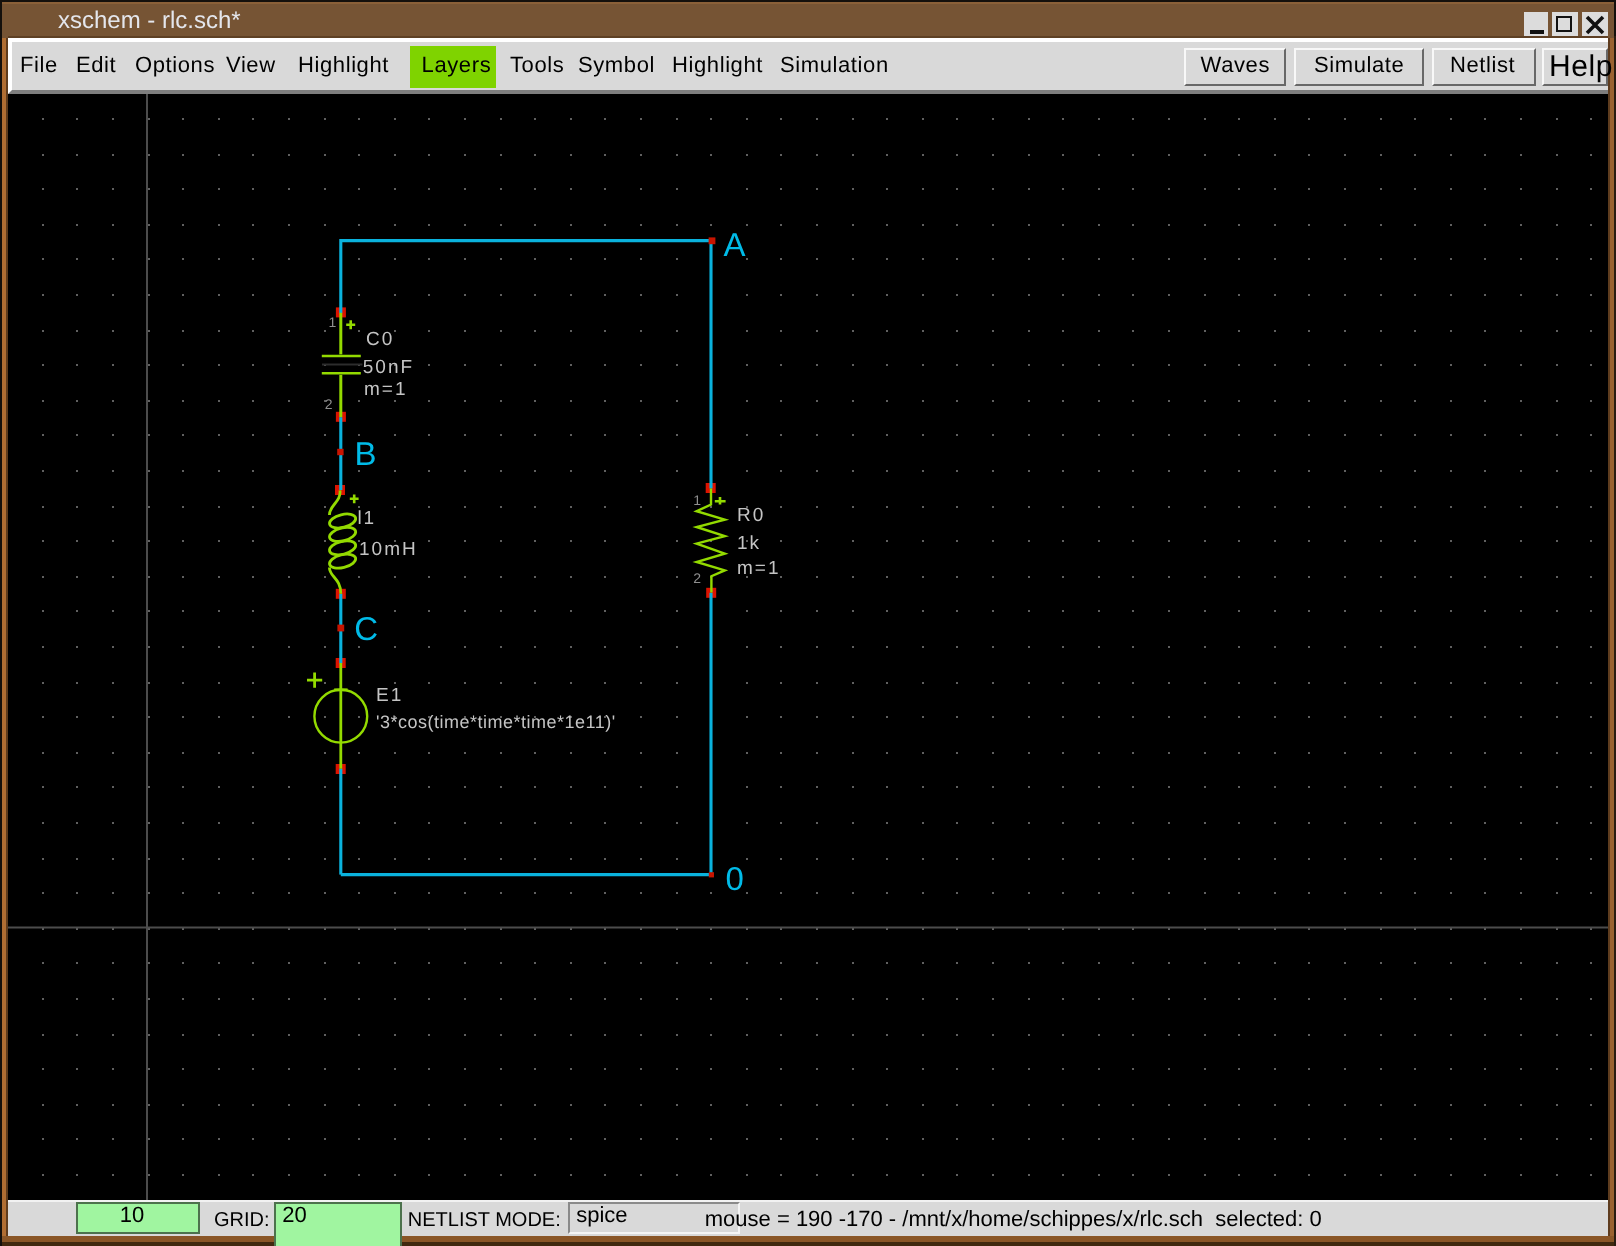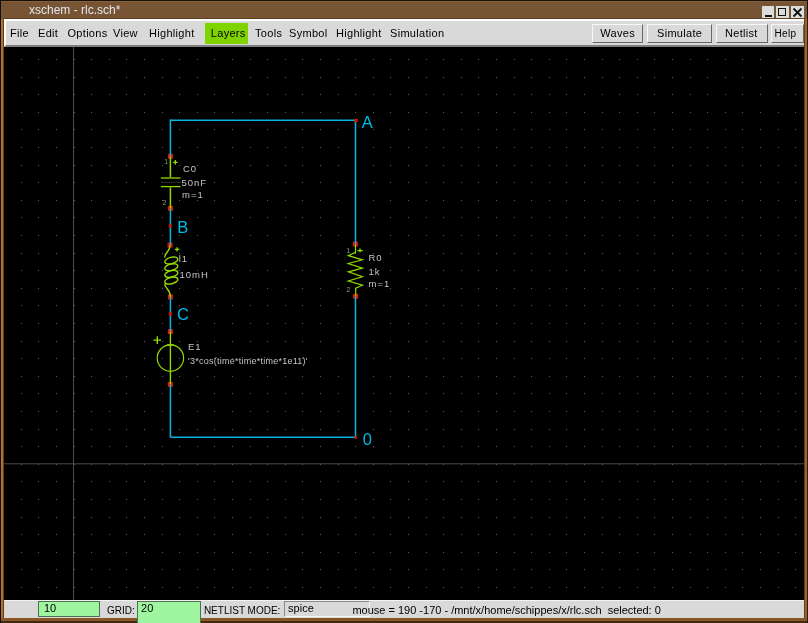--- a/index.html
+++ b/index.html
@@ -55,21 +55,21 @@
   <div class="abs" style="left:204.8px;top:22.7px;width:43.4px;height:21.2px;background:#7fd300;z-index:-0;"></div>
   <div class="abs" style="left:210.8px;top:26px;font-size:11px;letter-spacing:0.3px;line-height:14px;color:#000;">Layers</div>
 
   <div class="abs btn" style="left:591.5px;top:23.5px;width:51.5px;height:19.5px;"></div>
   <div class="abs" style="left:600.3px;top:27px;font-size:11px;letter-spacing:0.3px;line-height:13px;">Waves</div>
   <div class="abs btn" style="left:646.5px;top:23.5px;width:65.5px;height:19.5px;"></div>
   <div class="abs" style="left:657px;top:27px;font-size:11px;letter-spacing:0.3px;line-height:13px;">Simulate</div>
   <div class="abs btn" style="left:715.5px;top:23.5px;width:52px;height:19.5px;"></div>
   <div class="abs" style="left:725px;top:27px;font-size:11px;letter-spacing:0.3px;line-height:13px;">Netlist</div>
   <div class="abs btn" style="left:771px;top:23.5px;width:32.5px;height:19.5px;"></div>
-  <div class="abs" style="left:774.5px;top:27px;font-size:10px;letter-spacing:0.3px;line-height:13px;">Help</div>
+  <div class="abs" style="left:774.5px;top:27px;font-size:15px;letter-spacing:0.3px;line-height:13px;">Help</div>
   <style>.btn{background:#d9d9d9;border-top:1.5px solid #f8f8f8;border-left:1.5px solid #f8f8f8;border-right:1.5px solid #686868;border-bottom:1.5px solid #686868;}</style>
 
   <svg class="abs" style="left:4px;top:47px;" width="800" height="553" viewBox="0 0 800 553">
     <rect x="0" y="0" width="800" height="553" fill="#000"></rect>
     <path d="M17 12.5h1M34 12.5h1M52 12.5h1M70 12.5h1M87 12.5h1M105 12.5h1M122 12.5h1M140 12.5h1M158 12.5h1M175 12.5h1M193 12.5h1M210 12.5h1M228 12.5h1M246 12.5h1M263 12.5h1M281 12.5h1M298 12.5h1M316 12.5h1M334 12.5h1M351 12.5h1M369 12.5h1M386 12.5h1M404 12.5h1M422 12.5h1M439 12.5h1M457 12.5h1M474 12.5h1M492 12.5h1M510 12.5h1M527 12.5h1M545 12.5h1M562 12.5h1M580 12.5h1M598 12.5h1M615 12.5h1M633 12.5h1M650 12.5h1M668 12.5h1M686 12.5h1M703 12.5h1M721 12.5h1M738 12.5h1M756 12.5h1M774 12.5h1M791 12.5h1M17 30.5h1M34 30.5h1M52 30.5h1M70 30.5h1M87 30.5h1M105 30.5h1M122 30.5h1M140 30.5h1M158 30.5h1M175 30.5h1M193 30.5h1M210 30.5h1M228 30.5h1M246 30.5h1M263 30.5h1M281 30.5h1M298 30.5h1M316 30.5h1M334 30.5h1M351 30.5h1M369 30.5h1M386 30.5h1M404 30.5h1M422 30.5h1M439 30.5h1M457 30.5h1M474 30.5h1M492 30.5h1M510 30.5h1M527 30.5h1M545 30.5h1M562 30.5h1M580 30.5h1M598 30.5h1M615 30.5h1M633 30.5h1M650 30.5h1M668 30.5h1M686 30.5h1M703 30.5h1M721 30.5h1M738 30.5h1M756 30.5h1M774 30.5h1M791 30.5h1M17 47.5h1M34 47.5h1M52 47.5h1M70 47.5h1M87 47.5h1M105 47.5h1M122 47.5h1M140 47.5h1M158 47.5h1M175 47.5h1M193 47.5h1M210 47.5h1M228 47.5h1M246 47.5h1M263 47.5h1M281 47.5h1M298 47.5h1M316 47.5h1M334 47.5h1M351 47.5h1M369 47.5h1M386 47.5h1M404 47.5h1M422 47.5h1M439 47.5h1M457 47.5h1M474 47.5h1M492 47.5h1M510 47.5h1M527 47.5h1M545 47.5h1M562 47.5h1M580 47.5h1M598 47.5h1M615 47.5h1M633 47.5h1M650 47.5h1M668 47.5h1M686 47.5h1M703 47.5h1M721 47.5h1M738 47.5h1M756 47.5h1M774 47.5h1M791 47.5h1M17 65.5h1M34 65.5h1M52 65.5h1M70 65.5h1M87 65.5h1M105 65.5h1M122 65.5h1M140 65.5h1M158 65.5h1M175 65.5h1M193 65.5h1M210 65.5h1M228 65.5h1M246 65.5h1M263 65.5h1M281 65.5h1M298 65.5h1M316 65.5h1M334 65.5h1M351 65.5h1M369 65.5h1M386 65.5h1M404 65.5h1M422 65.5h1M439 65.5h1M457 65.5h1M474 65.5h1M492 65.5h1M510 65.5h1M527 65.5h1M545 65.5h1M562 65.5h1M580 65.5h1M598 65.5h1M615 65.5h1M633 65.5h1M650 65.5h1M668 65.5h1M686 65.5h1M703 65.5h1M721 65.5h1M738 65.5h1M756 65.5h1M774 65.5h1M791 65.5h1M17 82.5h1M34 82.5h1M52 82.5h1M70 82.5h1M87 82.5h1M105 82.5h1M122 82.5h1M140 82.5h1M158 82.5h1M175 82.5h1M193 82.5h1M210 82.5h1M228 82.5h1M246 82.5h1M263 82.5h1M281 82.5h1M298 82.5h1M316 82.5h1M334 82.5h1M351 82.5h1M369 82.5h1M386 82.5h1M404 82.5h1M422 82.5h1M439 82.5h1M457 82.5h1M474 82.5h1M492 82.5h1M510 82.5h1M527 82.5h1M545 82.5h1M562 82.5h1M580 82.5h1M598 82.5h1M615 82.5h1M633 82.5h1M650 82.5h1M668 82.5h1M686 82.5h1M703 82.5h1M721 82.5h1M738 82.5h1M756 82.5h1M774 82.5h1M791 82.5h1M17 100.5h1M34 100.5h1M52 100.5h1M70 100.5h1M87 100.5h1M105 100.5h1M122 100.5h1M140 100.5h1M158 100.5h1M175 100.5h1M193 100.5h1M210 100.5h1M228 100.5h1M246 100.5h1M263 100.5h1M281 100.5h1M298 100.5h1M316 100.5h1M334 100.5h1M351 100.5h1M369 100.5h1M386 100.5h1M404 100.5h1M422 100.5h1M439 100.5h1M457 100.5h1M474 100.5h1M492 100.5h1M510 100.5h1M527 100.5h1M545 100.5h1M562 100.5h1M580 100.5h1M598 100.5h1M615 100.5h1M633 100.5h1M650 100.5h1M668 100.5h1M686 100.5h1M703 100.5h1M721 100.5h1M738 100.5h1M756 100.5h1M774 100.5h1M791 100.5h1M17 118.5h1M34 118.5h1M52 118.5h1M70 118.5h1M87 118.5h1M105 118.5h1M122 118.5h1M140 118.5h1M158 118.5h1M175 118.5h1M193 118.5h1M210 118.5h1M228 118.5h1M246 118.5h1M263 118.5h1M281 118.5h1M298 118.5h1M316 118.5h1M334 118.5h1M351 118.5h1M369 118.5h1M386 118.5h1M404 118.5h1M422 118.5h1M439 118.5h1M457 118.5h1M474 118.5h1M492 118.5h1M510 118.5h1M527 118.5h1M545 118.5h1M562 118.5h1M580 118.5h1M598 118.5h1M615 118.5h1M633 118.5h1M650 118.5h1M668 118.5h1M686 118.5h1M703 118.5h1M721 118.5h1M738 118.5h1M756 118.5h1M774 118.5h1M791 118.5h1M17 135.5h1M34 135.5h1M52 135.5h1M70 135.5h1M87 135.5h1M105 135.5h1M122 135.5h1M140 135.5h1M158 135.5h1M175 135.5h1M193 135.5h1M210 135.5h1M228 135.5h1M246 135.5h1M263 135.5h1M281 135.5h1M298 135.5h1M316 135.5h1M334 135.5h1M351 135.5h1M369 135.5h1M386 135.5h1M404 135.5h1M422 135.5h1M439 135.5h1M457 135.5h1M474 135.5h1M492 135.5h1M510 135.5h1M527 135.5h1M545 135.5h1M562 135.5h1M580 135.5h1M598 135.5h1M615 135.5h1M633 135.5h1M650 135.5h1M668 135.5h1M686 135.5h1M703 135.5h1M721 135.5h1M738 135.5h1M756 135.5h1M774 135.5h1M791 135.5h1M17 153.5h1M34 153.5h1M52 153.5h1M70 153.5h1M87 153.5h1M105 153.5h1M122 153.5h1M140 153.5h1M158 153.5h1M175 153.5h1M193 153.5h1M210 153.5h1M228 153.5h1M246 153.5h1M263 153.5h1M281 153.5h1M298 153.5h1M316 153.5h1M334 153.5h1M351 153.5h1M369 153.5h1M386 153.5h1M404 153.5h1M422 153.5h1M439 153.5h1M457 153.5h1M474 153.5h1M492 153.5h1M510 153.5h1M527 153.5h1M545 153.5h1M562 153.5h1M580 153.5h1M598 153.5h1M615 153.5h1M633 153.5h1M650 153.5h1M668 153.5h1M686 153.5h1M703 153.5h1M721 153.5h1M738 153.5h1M756 153.5h1M774 153.5h1M791 153.5h1M17 170.5h1M34 170.5h1M52 170.5h1M70 170.5h1M87 170.5h1M105 170.5h1M122 170.5h1M140 170.5h1M158 170.5h1M175 170.5h1M193 170.5h1M210 170.5h1M228 170.5h1M246 170.5h1M263 170.5h1M281 170.5h1M298 170.5h1M316 170.5h1M334 170.5h1M351 170.5h1M369 170.5h1M386 170.5h1M404 170.5h1M422 170.5h1M439 170.5h1M457 170.5h1M474 170.5h1M492 170.5h1M510 170.5h1M527 170.5h1M545 170.5h1M562 170.5h1M580 170.5h1M598 170.5h1M615 170.5h1M633 170.5h1M650 170.5h1M668 170.5h1M686 170.5h1M703 170.5h1M721 170.5h1M738 170.5h1M756 170.5h1M774 170.5h1M791 170.5h1M17 188.5h1M34 188.5h1M52 188.5h1M70 188.5h1M87 188.5h1M105 188.5h1M122 188.5h1M140 188.5h1M158 188.5h1M175 188.5h1M193 188.5h1M210 188.5h1M228 188.5h1M246 188.5h1M263 188.5h1M281 188.5h1M298 188.5h1M316 188.5h1M334 188.5h1M351 188.5h1M369 188.5h1M386 188.5h1M404 188.5h1M422 188.5h1M439 188.5h1M457 188.5h1M474 188.5h1M492 188.5h1M510 188.5h1M527 188.5h1M545 188.5h1M562 188.5h1M580 188.5h1M598 188.5h1M615 188.5h1M633 188.5h1M650 188.5h1M668 188.5h1M686 188.5h1M703 188.5h1M721 188.5h1M738 188.5h1M756 188.5h1M774 188.5h1M791 188.5h1M17 206.5h1M34 206.5h1M52 206.5h1M70 206.5h1M87 206.5h1M105 206.5h1M122 206.5h1M140 206.5h1M158 206.5h1M175 206.5h1M193 206.5h1M210 206.5h1M228 206.5h1M246 206.5h1M263 206.5h1M281 206.5h1M298 206.5h1M316 206.5h1M334 206.5h1M351 206.5h1M369 206.5h1M386 206.5h1M404 206.5h1M422 206.5h1M439 206.5h1M457 206.5h1M474 206.5h1M492 206.5h1M510 206.5h1M527 206.5h1M545 206.5h1M562 206.5h1M580 206.5h1M598 206.5h1M615 206.5h1M633 206.5h1M650 206.5h1M668 206.5h1M686 206.5h1M703 206.5h1M721 206.5h1M738 206.5h1M756 206.5h1M774 206.5h1M791 206.5h1M17 223.5h1M34 223.5h1M52 223.5h1M70 223.5h1M87 223.5h1M105 223.5h1M122 223.5h1M140 223.5h1M158 223.5h1M175 223.5h1M193 223.5h1M210 223.5h1M228 223.5h1M246 223.5h1M263 223.5h1M281 223.5h1M298 223.5h1M316 223.5h1M334 223.5h1M351 223.5h1M369 223.5h1M386 223.5h1M404 223.5h1M422 223.5h1M439 223.5h1M457 223.5h1M474 223.5h1M492 223.5h1M510 223.5h1M527 223.5h1M545 223.5h1M562 223.5h1M580 223.5h1M598 223.5h1M615 223.5h1M633 223.5h1M650 223.5h1M668 223.5h1M686 223.5h1M703 223.5h1M721 223.5h1M738 223.5h1M756 223.5h1M774 223.5h1M791 223.5h1M17 241.5h1M34 241.5h1M52 241.5h1M70 241.5h1M87 241.5h1M105 241.5h1M122 241.5h1M140 241.5h1M158 241.5h1M175 241.5h1M193 241.5h1M210 241.5h1M228 241.5h1M246 241.5h1M263 241.5h1M281 241.5h1M298 241.5h1M316 241.5h1M334 241.5h1M351 241.5h1M369 241.5h1M386 241.5h1M404 241.5h1M422 241.5h1M439 241.5h1M457 241.5h1M474 241.5h1M492 241.5h1M510 241.5h1M527 241.5h1M545 241.5h1M562 241.5h1M580 241.5h1M598 241.5h1M615 241.5h1M633 241.5h1M650 241.5h1M668 241.5h1M686 241.5h1M703 241.5h1M721 241.5h1M738 241.5h1M756 241.5h1M774 241.5h1M791 241.5h1M17 258.5h1M34 258.5h1M52 258.5h1M70 258.5h1M87 258.5h1M105 258.5h1M122 258.5h1M140 258.5h1M158 258.5h1M175 258.5h1M193 258.5h1M210 258.5h1M228 258.5h1M246 258.5h1M263 258.5h1M281 258.5h1M298 258.5h1M316 258.5h1M334 258.5h1M351 258.5h1M369 258.5h1M386 258.5h1M404 258.5h1M422 258.5h1M439 258.5h1M457 258.5h1M474 258.5h1M492 258.5h1M510 258.5h1M527 258.5h1M545 258.5h1M562 258.5h1M580 258.5h1M598 258.5h1M615 258.5h1M633 258.5h1M650 258.5h1M668 258.5h1M686 258.5h1M703 258.5h1M721 258.5h1M738 258.5h1M756 258.5h1M774 258.5h1M791 258.5h1M17 276.5h1M34 276.5h1M52 276.5h1M70 276.5h1M87 276.5h1M105 276.5h1M122 276.5h1M140 276.5h1M158 276.5h1M175 276.5h1M193 276.5h1M210 276.5h1M228 276.5h1M246 276.5h1M263 276.5h1M281 276.5h1M298 276.5h1M316 276.5h1M334 276.5h1M351 276.5h1M369 276.5h1M386 276.5h1M404 276.5h1M422 276.5h1M439 276.5h1M457 276.5h1M474 276.5h1M492 276.5h1M510 276.5h1M527 276.5h1M545 276.5h1M562 276.5h1M580 276.5h1M598 276.5h1M615 276.5h1M633 276.5h1M650 276.5h1M668 276.5h1M686 276.5h1M703 276.5h1M721 276.5h1M738 276.5h1M756 276.5h1M774 276.5h1M791 276.5h1M17 294.5h1M34 294.5h1M52 294.5h1M70 294.5h1M87 294.5h1M105 294.5h1M122 294.5h1M140 294.5h1M158 294.5h1M175 294.5h1M193 294.5h1M210 294.5h1M228 294.5h1M246 294.5h1M263 294.5h1M281 294.5h1M298 294.5h1M316 294.5h1M334 294.5h1M351 294.5h1M369 294.5h1M386 294.5h1M404 294.5h1M422 294.5h1M439 294.5h1M457 294.5h1M474 294.5h1M492 294.5h1M510 294.5h1M527 294.5h1M545 294.5h1M562 294.5h1M580 294.5h1M598 294.5h1M615 294.5h1M633 294.5h1M650 294.5h1M668 294.5h1M686 294.5h1M703 294.5h1M721 294.5h1M738 294.5h1M756 294.5h1M774 294.5h1M791 294.5h1M17 311.5h1M34 311.5h1M52 311.5h1M70 311.5h1M87 311.5h1M105 311.5h1M122 311.5h1M140 311.5h1M158 311.5h1M175 311.5h1M193 311.5h1M210 311.5h1M228 311.5h1M246 311.5h1M263 311.5h1M281 311.5h1M298 311.5h1M316 311.5h1M334 311.5h1M351 311.5h1M369 311.5h1M386 311.5h1M404 311.5h1M422 311.5h1M439 311.5h1M457 311.5h1M474 311.5h1M492 311.5h1M510 311.5h1M527 311.5h1M545 311.5h1M562 311.5h1M580 311.5h1M598 311.5h1M615 311.5h1M633 311.5h1M650 311.5h1M668 311.5h1M686 311.5h1M703 311.5h1M721 311.5h1M738 311.5h1M756 311.5h1M774 311.5h1M791 311.5h1M17 329.5h1M34 329.5h1M52 329.5h1M70 329.5h1M87 329.5h1M105 329.5h1M122 329.5h1M140 329.5h1M158 329.5h1M175 329.5h1M193 329.5h1M210 329.5h1M228 329.5h1M246 329.5h1M263 329.5h1M281 329.5h1M298 329.5h1M316 329.5h1M334 329.5h1M351 329.5h1M369 329.5h1M386 329.5h1M404 329.5h1M422 329.5h1M439 329.5h1M457 329.5h1M474 329.5h1M492 329.5h1M510 329.5h1M527 329.5h1M545 329.5h1M562 329.5h1M580 329.5h1M598 329.5h1M615 329.5h1M633 329.5h1M650 329.5h1M668 329.5h1M686 329.5h1M703 329.5h1M721 329.5h1M738 329.5h1M756 329.5h1M774 329.5h1M791 329.5h1M17 346.5h1M34 346.5h1M52 346.5h1M70 346.5h1M87 346.5h1M105 346.5h1M122 346.5h1M140 346.5h1M158 346.5h1M175 346.5h1M193 346.5h1M210 346.5h1M228 346.5h1M246 346.5h1M263 346.5h1M281 346.5h1M298 346.5h1M316 346.5h1M334 346.5h1M351 346.5h1M369 346.5h1M386 346.5h1M404 346.5h1M422 346.5h1M439 346.5h1M457 346.5h1M474 346.5h1M492 346.5h1M510 346.5h1M527 346.5h1M545 346.5h1M562 346.5h1M580 346.5h1M598 346.5h1M615 346.5h1M633 346.5h1M650 346.5h1M668 346.5h1M686 346.5h1M703 346.5h1M721 346.5h1M738 346.5h1M756 346.5h1M774 346.5h1M791 346.5h1M17 364.5h1M34 364.5h1M52 364.5h1M70 364.5h1M87 364.5h1M105 364.5h1M122 364.5h1M140 364.5h1M158 364.5h1M175 364.5h1M193 364.5h1M210 364.5h1M228 364.5h1M246 364.5h1M263 364.5h1M281 364.5h1M298 364.5h1M316 364.5h1M334 364.5h1M351 364.5h1M369 364.5h1M386 364.5h1M404 364.5h1M422 364.5h1M439 364.5h1M457 364.5h1M474 364.5h1M492 364.5h1M510 364.5h1M527 364.5h1M545 364.5h1M562 364.5h1M580 364.5h1M598 364.5h1M615 364.5h1M633 364.5h1M650 364.5h1M668 364.5h1M686 364.5h1M703 364.5h1M721 364.5h1M738 364.5h1M756 364.5h1M774 364.5h1M791 364.5h1M17 382.5h1M34 382.5h1M52 382.5h1M70 382.5h1M87 382.5h1M105 382.5h1M122 382.5h1M140 382.5h1M158 382.5h1M175 382.5h1M193 382.5h1M210 382.5h1M228 382.5h1M246 382.5h1M263 382.5h1M281 382.5h1M298 382.5h1M316 382.5h1M334 382.5h1M351 382.5h1M369 382.5h1M386 382.5h1M404 382.5h1M422 382.5h1M439 382.5h1M457 382.5h1M474 382.5h1M492 382.5h1M510 382.5h1M527 382.5h1M545 382.5h1M562 382.5h1M580 382.5h1M598 382.5h1M615 382.5h1M633 382.5h1M650 382.5h1M668 382.5h1M686 382.5h1M703 382.5h1M721 382.5h1M738 382.5h1M756 382.5h1M774 382.5h1M791 382.5h1M17 399.5h1M34 399.5h1M52 399.5h1M70 399.5h1M87 399.5h1M105 399.5h1M122 399.5h1M140 399.5h1M158 399.5h1M175 399.5h1M193 399.5h1M210 399.5h1M228 399.5h1M246 399.5h1M263 399.5h1M281 399.5h1M298 399.5h1M316 399.5h1M334 399.5h1M351 399.5h1M369 399.5h1M386 399.5h1M404 399.5h1M422 399.5h1M439 399.5h1M457 399.5h1M474 399.5h1M492 399.5h1M510 399.5h1M527 399.5h1M545 399.5h1M562 399.5h1M580 399.5h1M598 399.5h1M615 399.5h1M633 399.5h1M650 399.5h1M668 399.5h1M686 399.5h1M703 399.5h1M721 399.5h1M738 399.5h1M756 399.5h1M774 399.5h1M791 399.5h1M17 417.5h1M34 417.5h1M52 417.5h1M70 417.5h1M87 417.5h1M105 417.5h1M122 417.5h1M140 417.5h1M158 417.5h1M175 417.5h1M193 417.5h1M210 417.5h1M228 417.5h1M246 417.5h1M263 417.5h1M281 417.5h1M298 417.5h1M316 417.5h1M334 417.5h1M351 417.5h1M369 417.5h1M386 417.5h1M404 417.5h1M422 417.5h1M439 417.5h1M457 417.5h1M474 417.5h1M492 417.5h1M510 417.5h1M527 417.5h1M545 417.5h1M562 417.5h1M580 417.5h1M598 417.5h1M615 417.5h1M633 417.5h1M650 417.5h1M668 417.5h1M686 417.5h1M703 417.5h1M721 417.5h1M738 417.5h1M756 417.5h1M774 417.5h1M791 417.5h1M17 434.5h1M34 434.5h1M52 434.5h1M70 434.5h1M87 434.5h1M105 434.5h1M122 434.5h1M140 434.5h1M158 434.5h1M175 434.5h1M193 434.5h1M210 434.5h1M228 434.5h1M246 434.5h1M263 434.5h1M281 434.5h1M298 434.5h1M316 434.5h1M334 434.5h1M351 434.5h1M369 434.5h1M386 434.5h1M404 434.5h1M422 434.5h1M439 434.5h1M457 434.5h1M474 434.5h1M492 434.5h1M510 434.5h1M527 434.5h1M545 434.5h1M562 434.5h1M580 434.5h1M598 434.5h1M615 434.5h1M633 434.5h1M650 434.5h1M668 434.5h1M686 434.5h1M703 434.5h1M721 434.5h1M738 434.5h1M756 434.5h1M774 434.5h1M791 434.5h1M17 452.5h1M34 452.5h1M52 452.5h1M70 452.5h1M87 452.5h1M105 452.5h1M122 452.5h1M140 452.5h1M158 452.5h1M175 452.5h1M193 452.5h1M210 452.5h1M228 452.5h1M246 452.5h1M263 452.5h1M281 452.5h1M298 452.5h1M316 452.5h1M334 452.5h1M351 452.5h1M369 452.5h1M386 452.5h1M404 452.5h1M422 452.5h1M439 452.5h1M457 452.5h1M474 452.5h1M492 452.5h1M510 452.5h1M527 452.5h1M545 452.5h1M562 452.5h1M580 452.5h1M598 452.5h1M615 452.5h1M633 452.5h1M650 452.5h1M668 452.5h1M686 452.5h1M703 452.5h1M721 452.5h1M738 452.5h1M756 452.5h1M774 452.5h1M791 452.5h1M17 470.5h1M34 470.5h1M52 470.5h1M70 470.5h1M87 470.5h1M105 470.5h1M122 470.5h1M140 470.5h1M158 470.5h1M175 470.5h1M193 470.5h1M210 470.5h1M228 470.5h1M246 470.5h1M263 470.5h1M281 470.5h1M298 470.5h1M316 470.5h1M334 470.5h1M351 470.5h1M369 470.5h1M386 470.5h1M404 470.5h1M422 470.5h1M439 470.5h1M457 470.5h1M474 470.5h1M492 470.5h1M510 470.5h1M527 470.5h1M545 470.5h1M562 470.5h1M580 470.5h1M598 470.5h1M615 470.5h1M633 470.5h1M650 470.5h1M668 470.5h1M686 470.5h1M703 470.5h1M721 470.5h1M738 470.5h1M756 470.5h1M774 470.5h1M791 470.5h1M17 487.5h1M34 487.5h1M52 487.5h1M70 487.5h1M87 487.5h1M105 487.5h1M122 487.5h1M140 487.5h1M158 487.5h1M175 487.5h1M193 487.5h1M210 487.5h1M228 487.5h1M246 487.5h1M263 487.5h1M281 487.5h1M298 487.5h1M316 487.5h1M334 487.5h1M351 487.5h1M369 487.5h1M386 487.5h1M404 487.5h1M422 487.5h1M439 487.5h1M457 487.5h1M474 487.5h1M492 487.5h1M510 487.5h1M527 487.5h1M545 487.5h1M562 487.5h1M580 487.5h1M598 487.5h1M615 487.5h1M633 487.5h1M650 487.5h1M668 487.5h1M686 487.5h1M703 487.5h1M721 487.5h1M738 487.5h1M756 487.5h1M774 487.5h1M791 487.5h1M17 505.5h1M34 505.5h1M52 505.5h1M70 505.5h1M87 505.5h1M105 505.5h1M122 505.5h1M140 505.5h1M158 505.5h1M175 505.5h1M193 505.5h1M210 505.5h1M228 505.5h1M246 505.5h1M263 505.5h1M281 505.5h1M298 505.5h1M316 505.5h1M334 505.5h1M351 505.5h1M369 505.5h1M386 505.5h1M404 505.5h1M422 505.5h1M439 505.5h1M457 505.5h1M474 505.5h1M492 505.5h1M510 505.5h1M527 505.5h1M545 505.5h1M562 505.5h1M580 505.5h1M598 505.5h1M615 505.5h1M633 505.5h1M650 505.5h1M668 505.5h1M686 505.5h1M703 505.5h1M721 505.5h1M738 505.5h1M756 505.5h1M774 505.5h1M791 505.5h1M17 522.5h1M34 522.5h1M52 522.5h1M70 522.5h1M87 522.5h1M105 522.5h1M122 522.5h1M140 522.5h1M158 522.5h1M175 522.5h1M193 522.5h1M210 522.5h1M228 522.5h1M246 522.5h1M263 522.5h1M281 522.5h1M298 522.5h1M316 522.5h1M334 522.5h1M351 522.5h1M369 522.5h1M386 522.5h1M404 522.5h1M422 522.5h1M439 522.5h1M457 522.5h1M474 522.5h1M492 522.5h1M510 522.5h1M527 522.5h1M545 522.5h1M562 522.5h1M580 522.5h1M598 522.5h1M615 522.5h1M633 522.5h1M650 522.5h1M668 522.5h1M686 522.5h1M703 522.5h1M721 522.5h1M738 522.5h1M756 522.5h1M774 522.5h1M791 522.5h1M17 540.5h1M34 540.5h1M52 540.5h1M70 540.5h1M87 540.5h1M105 540.5h1M122 540.5h1M140 540.5h1M158 540.5h1M175 540.5h1M193 540.5h1M210 540.5h1M228 540.5h1M246 540.5h1M263 540.5h1M281 540.5h1M298 540.5h1M316 540.5h1M334 540.5h1M351 540.5h1M369 540.5h1M386 540.5h1M404 540.5h1M422 540.5h1M439 540.5h1M457 540.5h1M474 540.5h1M492 540.5h1M510 540.5h1M527 540.5h1M545 540.5h1M562 540.5h1M580 540.5h1M598 540.5h1M615 540.5h1M633 540.5h1M650 540.5h1M668 540.5h1M686 540.5h1M703 540.5h1M721 540.5h1M738 540.5h1M756 540.5h1M774 540.5h1M791 540.5h1" stroke="#606060" stroke-width="1" shape-rendering="crispEdges" fill="none"></path>
 
     <line x1="69.5" y1="0" x2="69.5" y2="553" stroke="#4c4c4c" stroke-width="1"></line>
     <line x1="0" y1="416.8" x2="800" y2="416.8" stroke="#4c4c4c" stroke-width="1"></line>
 
     <g fill="#dd1300">
@@ -156,19 +156,19 @@
     <g fill="#8f8f8f" font-size="7px" font-family="'Liberation Sans',sans-serif">
       <text x="160.3" y="116.5">1</text>
       <text x="158.4" y="157.6">2</text>
       <text x="342.6" y="205.5">1</text>
       <text x="342.6" y="244.6">2</text>
     </g>
   </svg>
 
   <div class="abs" style="left:4px;top:600px;width:800px;height:18.3px;background:#d9d9d9;border-top:1px solid #f2f2f2;"></div>
   <div class="abs" style="left:6.3px;top:636px;font-size:10px;line-height:13px;color:#000;">SNAP:</div>
-  <div class="abs" style="left:37.9px;top:600.7px;width:62.4px;height:16.5px;background:#a0f5a0;border:1px solid #4d724d;font-size:11px;line-height:13.5px;color:#000;padding-left:5px;">10</div>
+  <div class="abs" style="left:37.9px;top:600.7px;width:62.4px;height:16.5px;background:#a0f5a0;border:1px solid #4d724d;font-size:11px;line-height:13.5px;color:#000;padding-left:21px;">10</div>
   <div class="abs" style="left:107px;top:604px;font-size:10px;line-height:13px;color:#000;">GRID:</div>
   <div class="abs" style="left:137.1px;top:600.7px;width:63.9px;height:34px;background:#a0f5a0;border:1px solid #4d724d;font-size:11px;line-height:13.5px;color:#000;padding-left:3px;">20</div>
   <div class="abs" style="left:203.9px;top:604px;font-size:10px;line-height:13px;color:#000;">NETLIST MODE:</div>
   <div class="abs" style="left:284.1px;top:600.7px;width:86px;height:16.5px;background:#d9d9d9;border:1px solid #8a8a8a;border-bottom-color:#f5f5f5;border-right-color:#f5f5f5;font-size:11px;line-height:13.5px;color:#000;padding-left:3px;">spice</div>
   <div class="abs" style="left:352.4px;top:603.5px;font-size:11px;line-height:13px;color:#000;">mouse = 190 -170 - /mnt/x/home/schippes/x/rlc.sch&nbsp; selected: 0</div>
 </div>
 
 </body></html>

